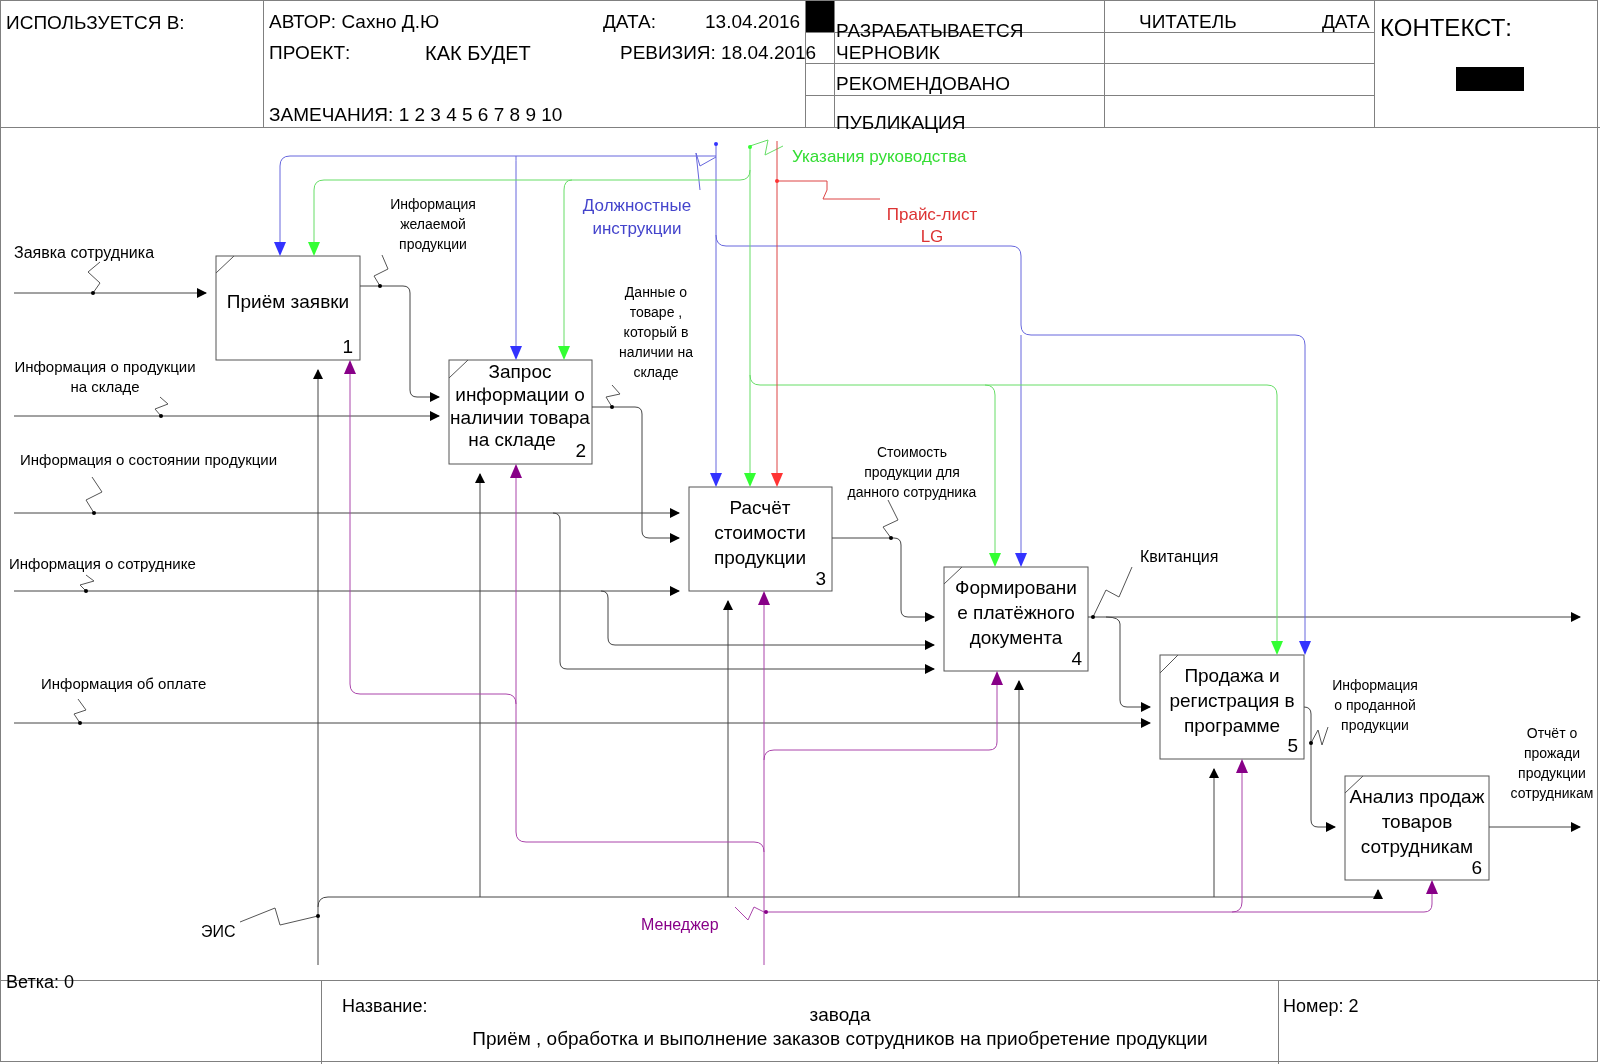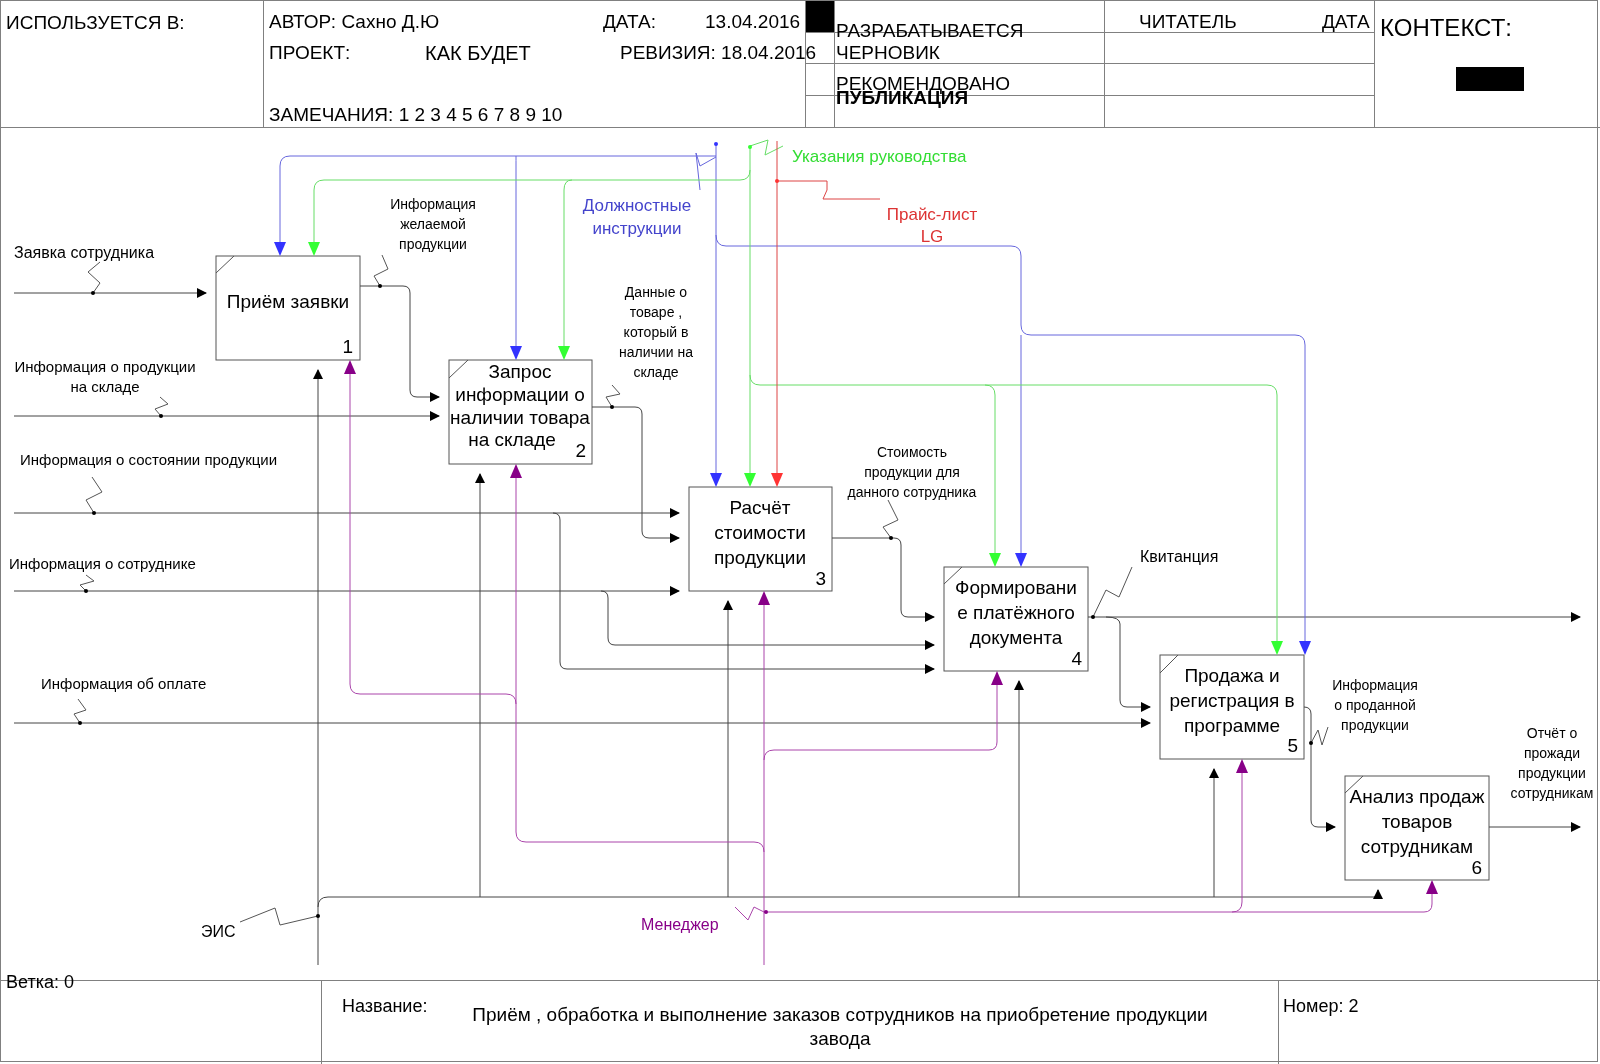--- a/index.html
+++ b/index.html
@@ -38,21 +38,21 @@
   <div class="cell" style="left:269px;top:42px;">ПРОЕКТ:</div>
   <div class="cell" style="left:425px;top:42px;font-size:20px;">КАК БУДЕТ</div>
   <div class="cell" style="left:269px;top:104px;">ЗАМЕЧАНИЯ: 1 2 3 4 5 6 7 8 9 10</div>
   <div class="cell" style="left:603px;top:11px;text-align:right;">ДАТА:</div>
   <div class="cell" style="left:705px;top:11px;">13.04.2016</div>
   <div class="cell" style="left:603px;top:42px;margin-left:17px;">РЕВИЗИЯ: 18.04.2016</div>
 
   <div class="cell" style="left:836px;top:20px;">РАЗРАБАТЫВАЕТСЯ</div>
   <div class="cell" style="left:836px;top:42px;">ЧЕРНОВИК</div>
   <div class="cell" style="left:836px;top:73px;">РЕКОМЕНДОВАНО</div>
-  <div class="cell" style="left:836px;top:87px;font-weight:bold;">ПУБЛИКАЦИЯ</div>
+  <div class="cell" style="left:836px;top:112px;">ПУБЛИКАЦИЯ</div>
   <div class="cell" style="left:1106px;top:11px;margin-left:33px;">ЧИТАТЕЛЬ</div>
   <div class="cell" style="left:1322px;top:11px;">ДАТА</div>
   <div class="cell" style="left:1380px;top:14px;font-size:24px;">КОНТЕКСТ:</div>
   <div style="position:absolute;left:1456px;top:67px;width:68px;height:24px;background:#000;"></div>
 </div>
 
 <svg id="diagram" viewBox="0 0 1600 1064" xmlns="http://www.w3.org/2000/svg">
   <defs>
     <marker id="ah-k" markerWidth="10" markerHeight="10" refX="9" refY="5" orient="auto" markerUnits="userSpaceOnUse">
         <path d="M0,0 L10,5 L0,10 z" fill="#000"></path>
@@ -272,16 +272,16 @@
   <text class="lbl" font-size="16" x="201" y="937">ЭИС</text>
   <text class="lbl" font-size="16" x="641" y="930" fill="#880088">Менеджер</text>
 </svg>
 
 <div class="hline" style="left:0;top:980px;width:1600px;"></div>
 <div class="vline" style="left:321px;top:980px;height:84px;"></div>
 <div class="vline" style="left:1278px;top:980px;height:84px;"></div>
 <div class="footer-cell" style="left:6px;top:972px;">Ветка: 0</div>
 <div class="footer-cell" style="left:325px;top:996px;margin-left:17px;">Название:</div>
 <div class="footer-cell" style="left:440px;top:1003px;width:800px;text-align:center;font-size:19px;line-height:24px;">
+  <div>завода</div>
   <div>Приём , обработка и выполнение заказов сотрудников на приобретение продукции</div>
-  <div>завода</div>
 </div>
 <div class="footer-cell" style="left:1283px;top:996px;">Номер: 2</div>
 
 </body></html>

